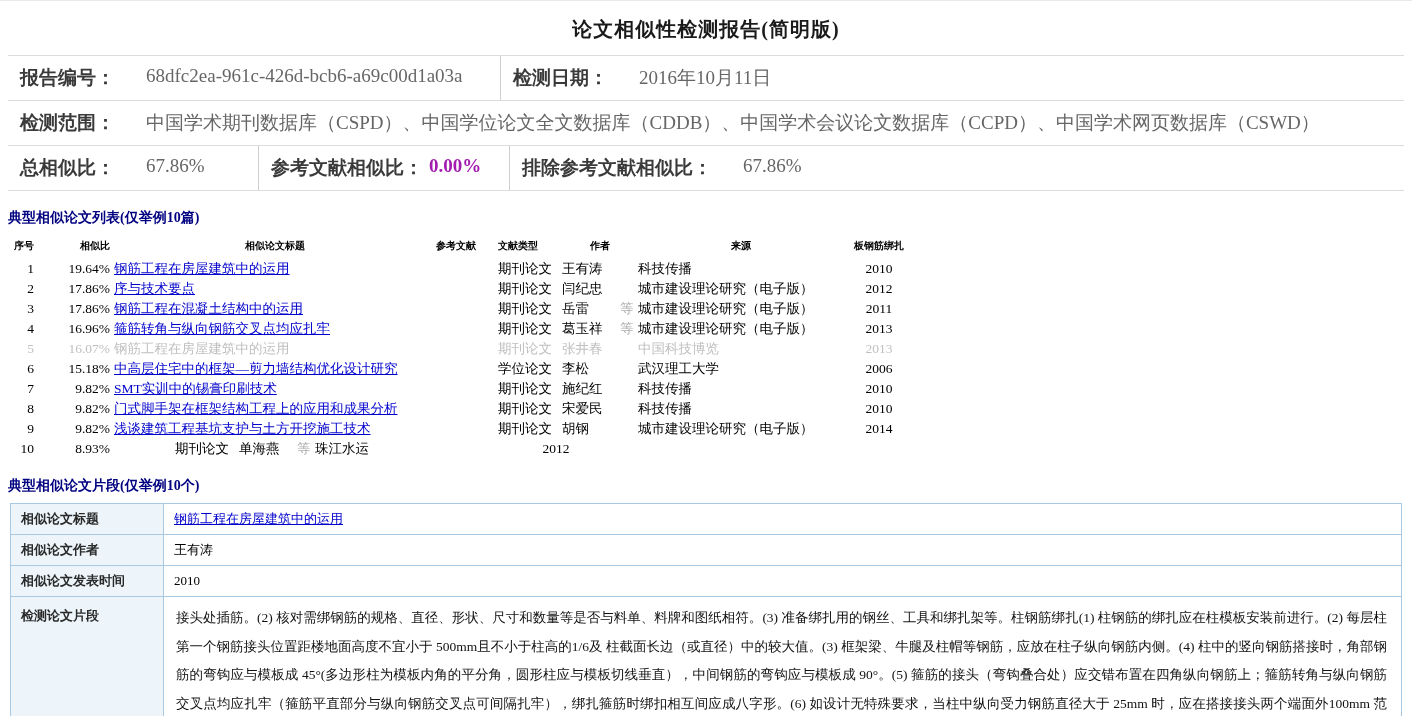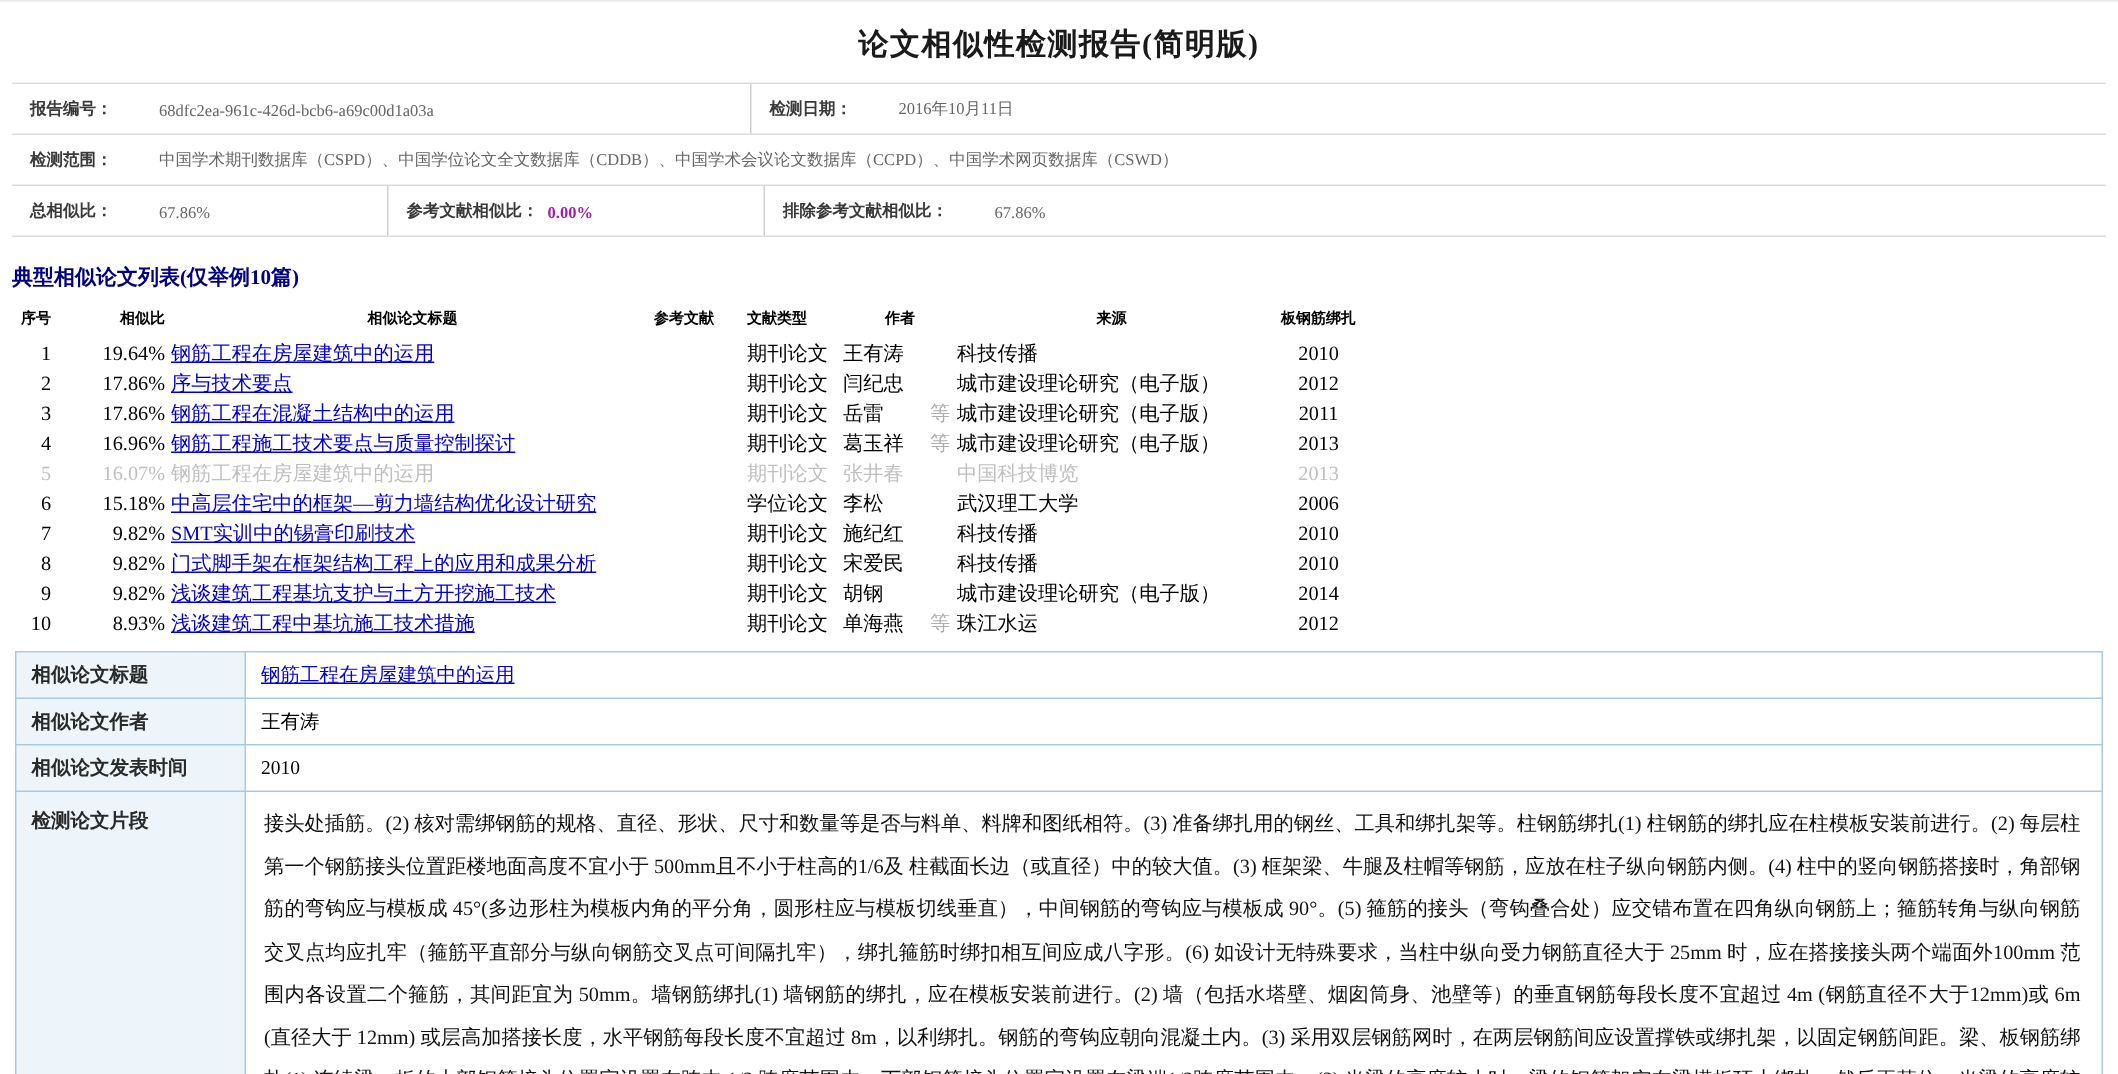--- a/index.html
+++ b/index.html
@@ -7,21 +7,21 @@
     width:1412px;height:716px;overflow:hidden;background:#fff;
     font-family:"Liberation Serif","DejaVu Serif",serif;color:#000;
     border-top:1px solid #e9e9e9;
   }
   .page{padding-top:15px;}
   .report-title{text-align:center;font-weight:bold;font-size:20px;color:#1a1a1a;letter-spacing:1px;}
 
   
   .info{margin:12px 8px 0 8px;border-top:1px solid #dcdcdc;}
   .info-row{display:flex;border-bottom:1px solid #dcdcdc;align-items:stretch;}
-  .info-cell{padding:9px 10px 9px 12px;font-size:11px;display:flex;align-items:flex-end;}
+  .info-cell{padding:9px 10px 9px 12px;font-size:19px;display:flex;align-items:flex-start;}
   .info-cell.bl{border-left:1px solid #cfcfcf;}
   .w1{width:470px;}
   .w2{width:228px;}
   .w3{width:228px;}
   .grow{flex:1;}
   .lbl{font-weight:bold;color:#3a3a3a;margin-right:6px;white-space:nowrap;}
   .val{color:#666;margin-left:25px;}
   .val-green{color:#a21caf;font-weight:bold;}
 
   
@@ -138,21 +138,21 @@
       <span class="c-type">期刊论文</span>
       <span class="c-author">岳雷</span>
       <span class="c-etal">等</span>
       <span class="c-source">城市建设理论研究（电子版）</span>
       <span class="c-year">2011</span>
     </div>
 
     <div class="lrow">
       <span class="c-no">4</span>
       <span class="c-ratio">16.96%</span>
-      <span class="c-title"><a class="plink">钢筋工程施工技术要点与质量控制探讨</a></span>
+      <span class="c-title"><a class="plink">箍筋转角与纵向钢筋交叉点均应扎牢</a></span>
       <span class="c-ref"></span>
       <span class="c-type">期刊论文</span>
       <span class="c-author">葛玉祥</span>
       <span class="c-etal">等</span>
       <span class="c-source">城市建设理论研究（电子版）</span>
       <span class="c-year">2013</span>
     </div>
 
     <div class="lrow dimmed">
       <span class="c-no">5</span>
@@ -210,30 +210,30 @@
       <span class="c-type">期刊论文</span>
       <span class="c-author">胡钢</span>
       <span class="c-etal"></span>
       <span class="c-source">城市建设理论研究（电子版）</span>
       <span class="c-year">2014</span>
     </div>
 
     <div class="lrow">
       <span class="c-no">10</span>
       <span class="c-ratio">8.93%</span>
-      <span class="c-title"><a class="plink">浅谈建筑工程中基坑施工技术措施</a></span>
       <span class="c-ref"></span>
       <span class="c-type">期刊论文</span>
       <span class="c-author">单海燕</span>
       <span class="c-etal">等</span>
       <span class="c-source">珠江水运</span>
       <span class="c-year">2012</span>
     </div>
   </div>
 
+  <div class="section-h">典型相似论文片段(仅举例10个)</div>
 
   <table class="ftable">
     <tbody>
       <tr>
         <th>相似论文标题</th>
         <td><a class="plink">钢筋工程在房屋建筑中的运用</a></td>
       </tr>
       <tr>
         <th>相似论文作者</th>
         <td>王有涛</td>

